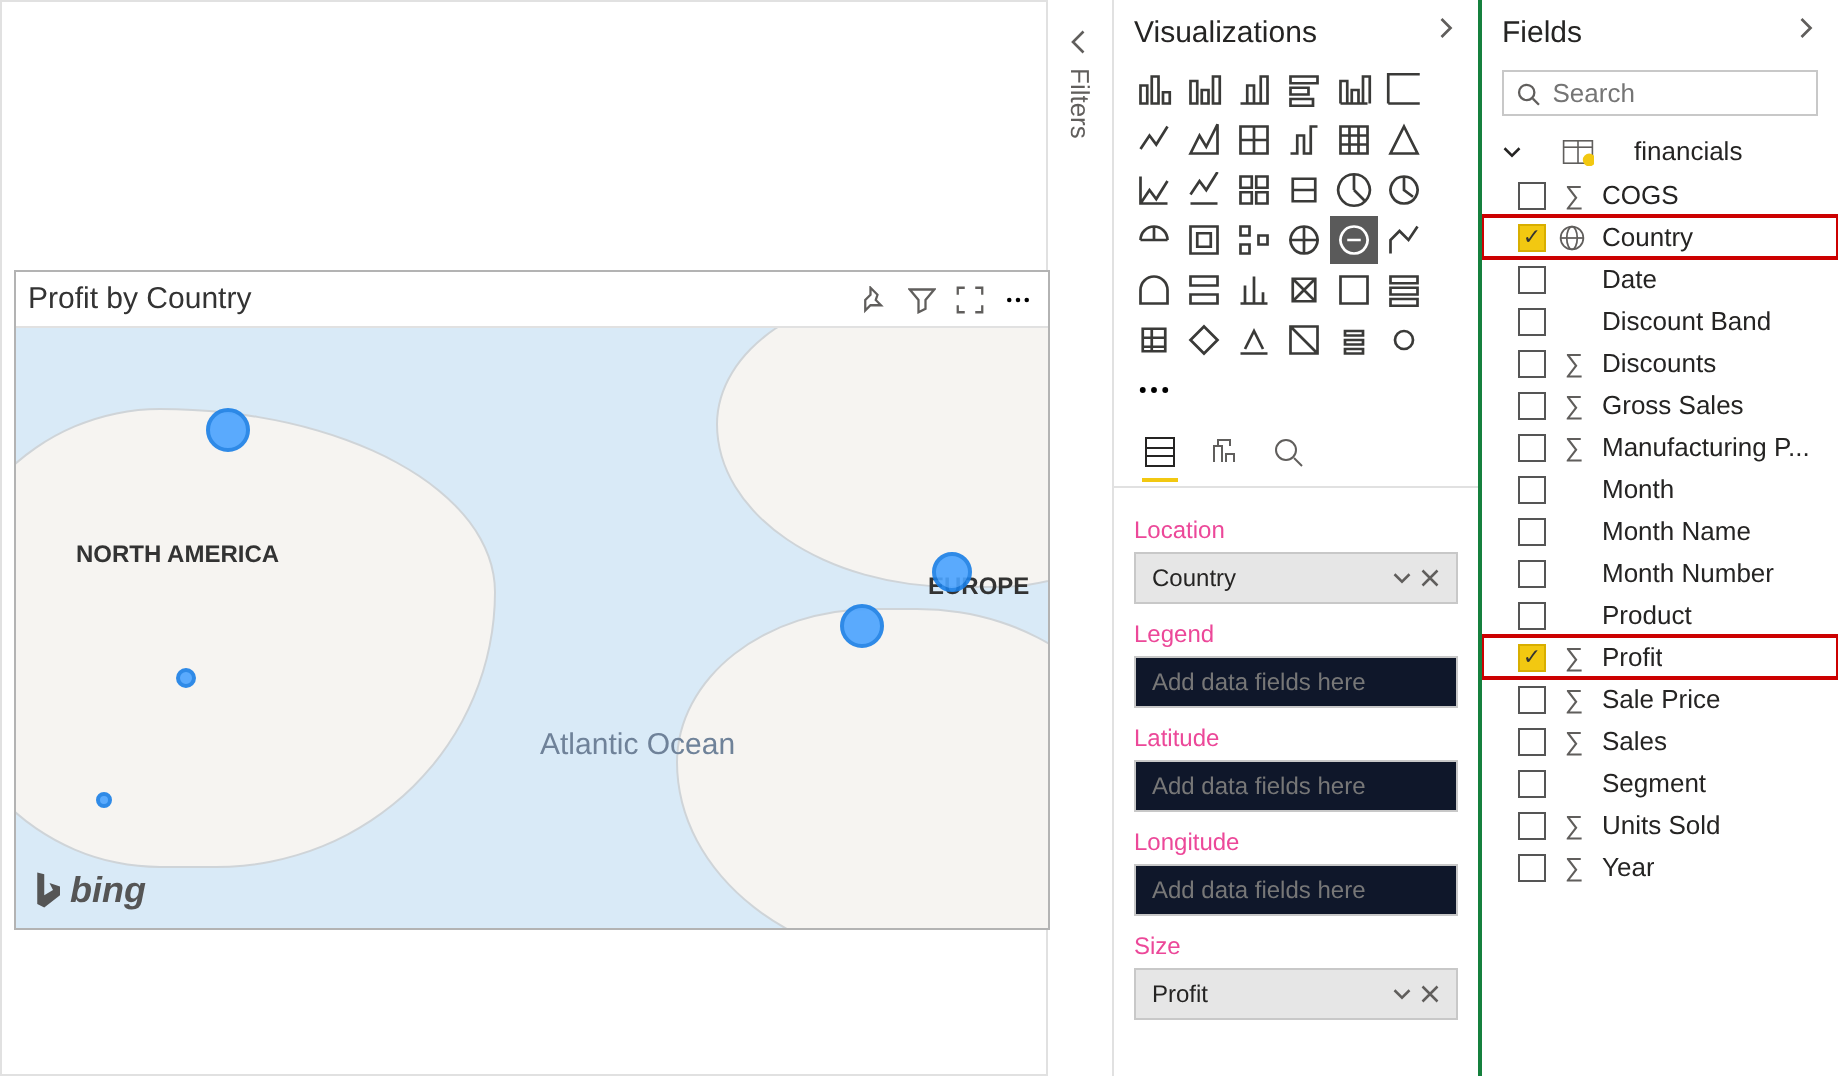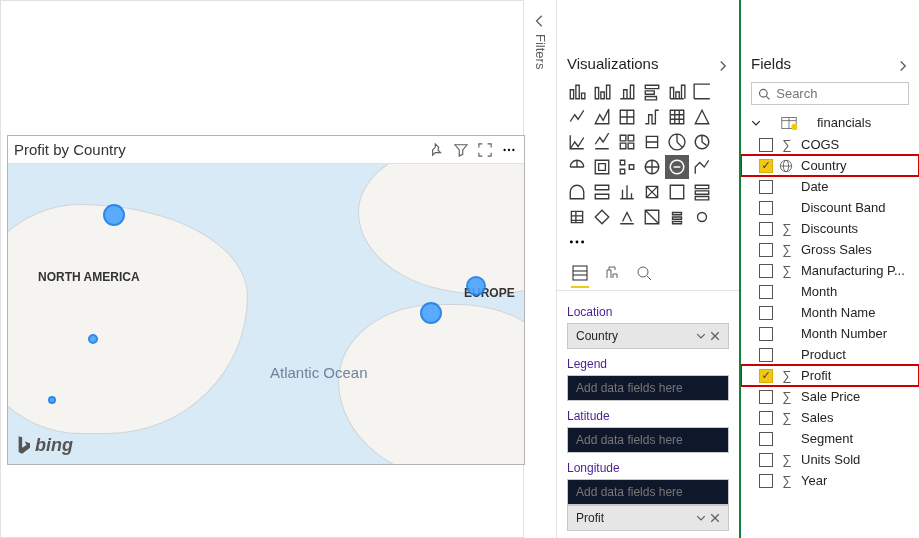--- a/index.html
+++ b/index.html
@@ -46,44 +46,43 @@
     color: #605e5c;
   }
   .filters-tab .vtxt { writing-mode: vertical-rl; font-size: 13px; margin-top: 6px; }
 
   
   .viz-pane {
     position: absolute; left: 556px; top: 0; width: 183px; height: 538px;
     border-left: 1px solid #e1e1e1; overflow-y: auto;
   }
   .pane-header {
-    display: flex; align-items: flex-end; justify-content: space-between;
+    display: flex; align-items: flex-start; justify-content: space-between;
     padding: 8px 10px 4px 10px;
-    margin-top: 47px;
   }
   .pane-title { font-size: 15px; color: #252423; }
   .chev { color: #605e5c; }
 
   .viz-grid {
     display: flex; flex-wrap: wrap; gap: 1px;
     padding: 4px 8px;
   }
   .viz-ico {
     width: 24px; height: 24px; border: 1px solid transparent;
     display:flex; align-items:center; justify-content:center;
     color:#3a3a38;
   }
   .viz-ico.sel { background: #5a5a5a; color:#fff; border-color:#5a5a5a; }
 
   .tabs { display:flex; gap: 14px; padding: 6px 14px 2px; border-bottom:1px solid #e1e1e1; }
   .tab-ico { color:#605e5c; padding-bottom:4px; }
   .tab-ico.active { border-bottom: 2px solid #f2c811; color:#252423; }
 
   .fieldwells { padding: 6px 10px 12px; }
-  .fw-label { font-size: 12px; color: #4c1d95; margin: 8px 0 4px; }
+  .fw-label { font-size: 12px; color: #ec4899; margin: 8px 0 4px; }
   .fw-slot {
     border: 1px solid #c8c8c8; background: #0f172a;
     font-size: 12px; padding: 4px 8px; display:flex; align-items:center;
     height: 26px; justify-content: space-between;
   }
   .fw-slot.filled { background:#e6e6e6; }
   .fw-slot .dd { display:flex; gap:4px; color:#605e5c; }
 
   
   .fields-pane {
@@ -418,20 +417,21 @@
         <span style="color: rgb(119, 119, 119);">Add data fields here</span>
       </div>
       <div class="fw-label">Latitude</div>
       <div class="fw-slot">
         <span style="color: rgb(119, 119, 119);">Add data fields here</span>
       </div>
       <div class="fw-label">Longitude</div>
       <div class="fw-slot">
         <span style="color: rgb(119, 119, 119);">Add data fields here</span>
       </div>
+      <div class="fw-label">Size</div>
       <div class="fw-slot filled">
         <span style="color: rgb(37, 36, 35);">Profit</span>
         <span class="dd">
           <svg width="10" height="10" viewBox="0 0 16 16">
             <path fill="none" stroke="currentColor" stroke-width="2" d="M2 5l6 6 6-6"></path>
           </svg>
           <svg width="10" height="10" viewBox="0 0 16 16">
             <path stroke="currentColor" stroke-width="2" d="M2 2l12 12M14 2L2 14"></path>
           </svg>
         </span>

